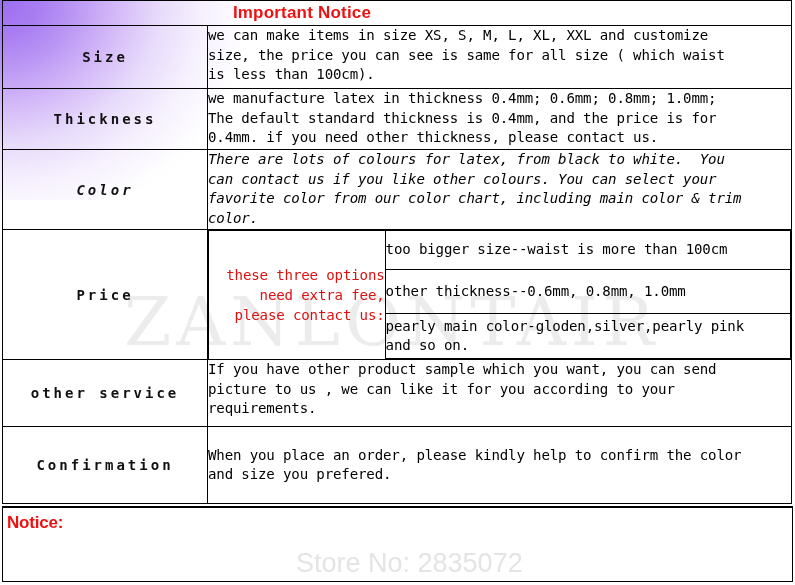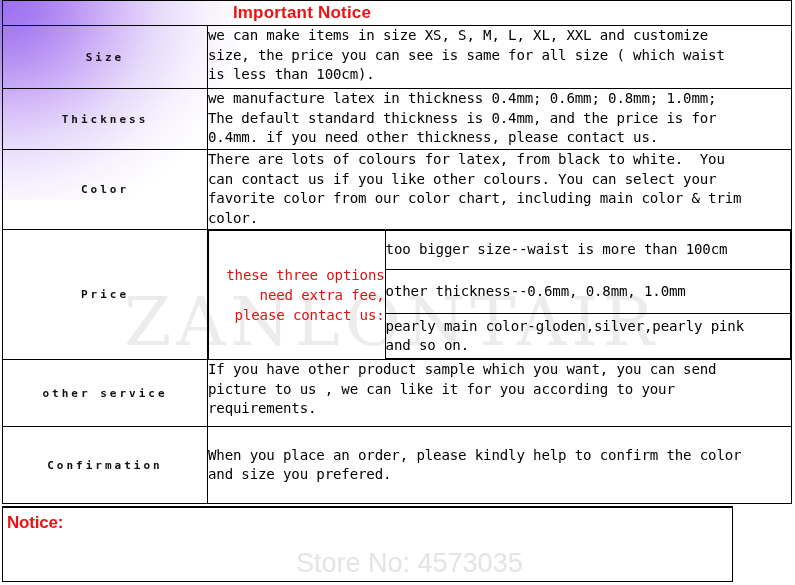--- a/index.html
+++ b/index.html
@@ -102,21 +102,21 @@
   }
 
   .label-cell {
     width: 205px;
     text-align: center;
     vertical-align: middle !important;
   }
   .label-text {
     font-family: "DejaVu Sans Mono", monospace;
     font-weight: bold;
-    font-size: 11px;
+    font-size: 14px;
     color: #111111;
     letter-spacing: 3px;
     display: block;
     text-align: center;
   }
 
   .body-cell {
     vertical-align: top !important;
     padding: 5px 3px 4px 5px;
   }
@@ -164,33 +164,33 @@
   .price-opt-3 { height: 44px; margin-left: 11px; }
 
   .price-cell-outer { padding: 0; vertical-align: top !important; }
 
   
   .row-size .label-cell,
   .row-size .body-cell { height: 62px; margin-top: 7px; }
   .row-thickness .label-cell,
   .row-thickness .body-cell { height: 60px; }
   .row-color .label-cell,
-  .row-color .body-cell { height: 79px; }
+  .row-color .body-cell { height: 79px; font-style: italic; }
   .row-price .label-cell { height: 126px; margin-left: 39px; }
   .row-other .label-cell,
   .row-other .body-cell { height: 66px; }
   .row-confirm .label-cell,
   .row-confirm .body-cell { height: 76px; }
 
   
   #bottom-notice {
     position: relative;
     z-index: 2;
     margin: 2px 2px 0 2px;
-    width: 731px;
+    width: 791px;
     box-sizing: border-box;
     border: 1px solid #000000;
     border-top: 2px solid #000000;
     padding: 4px 3px 12px 4px;
     background: transparent;
     height: 76px;
   }
   .notice-heading {
     font-family: "Liberation Sans", sans-serif;
     font-weight: bold;
@@ -213,21 +213,21 @@
 </style>
 </head>
 <body>
 
 <div id="page">
 
   <div id="corner-gradient"></div>
 
   <div class="watermark" id="watermark-brand">ZANLONTAIR</div>
 
-  <div class="watermark" id="watermark-store">Store No: 4573035</div>
+  <div class="watermark" id="watermark-store">Store No: 2835072</div>
 
   <table id="notice-table">
     <colgroup>
       <col style="width:205px">
       <col style="width:584px">
     </colgroup>
     <tbody>
 
       <tr>
         <td class="title-cell" colspan="2">

